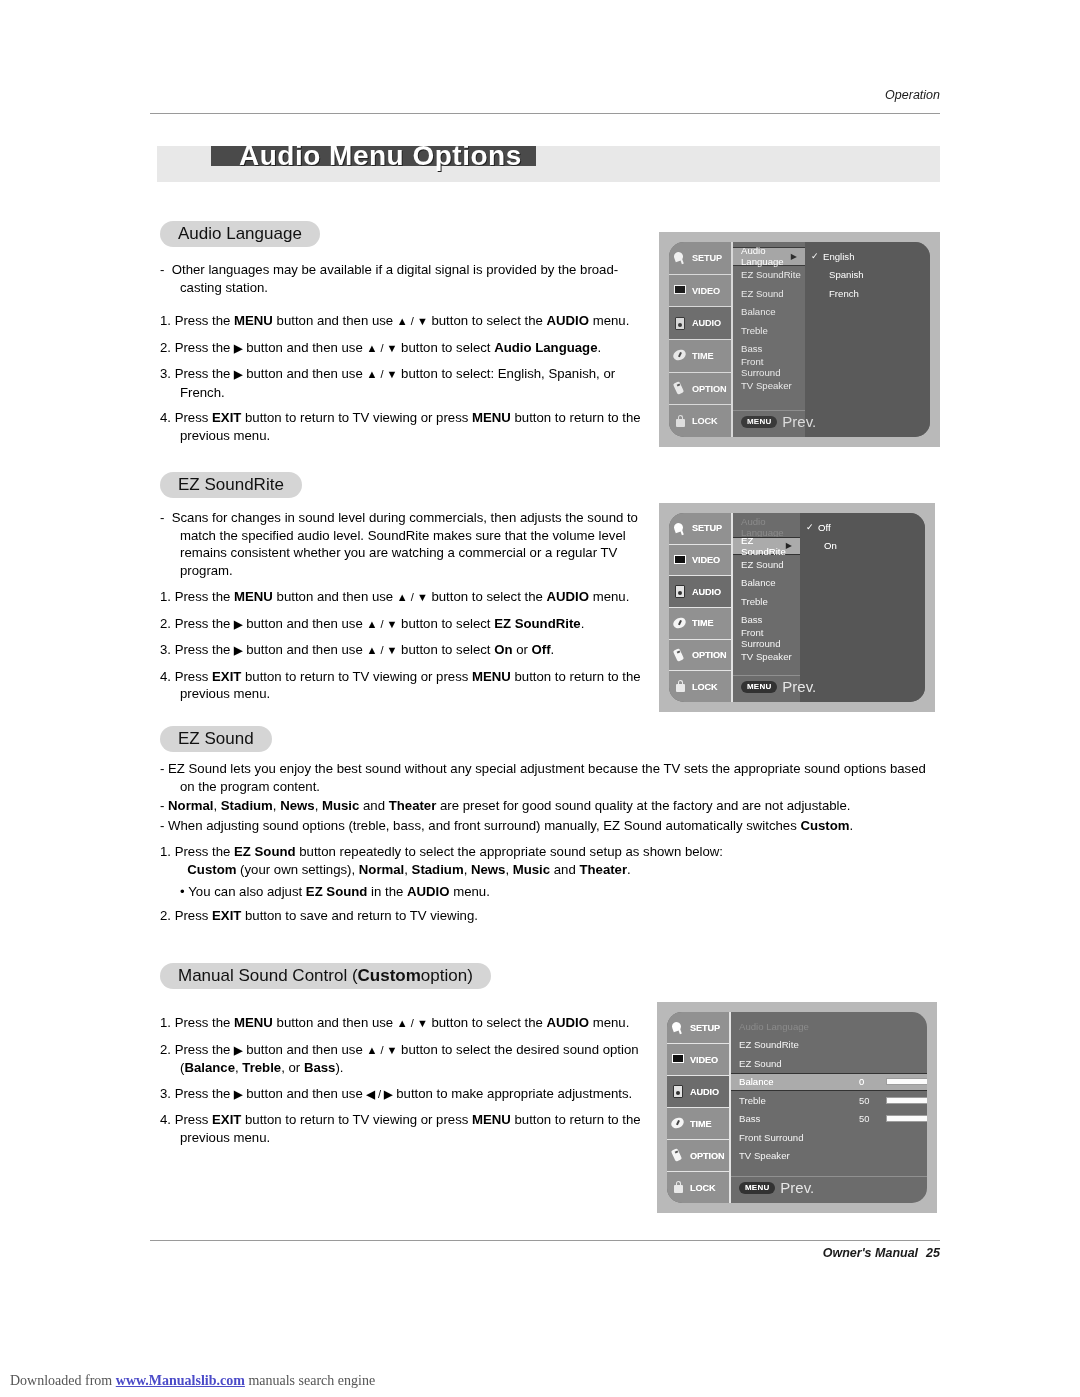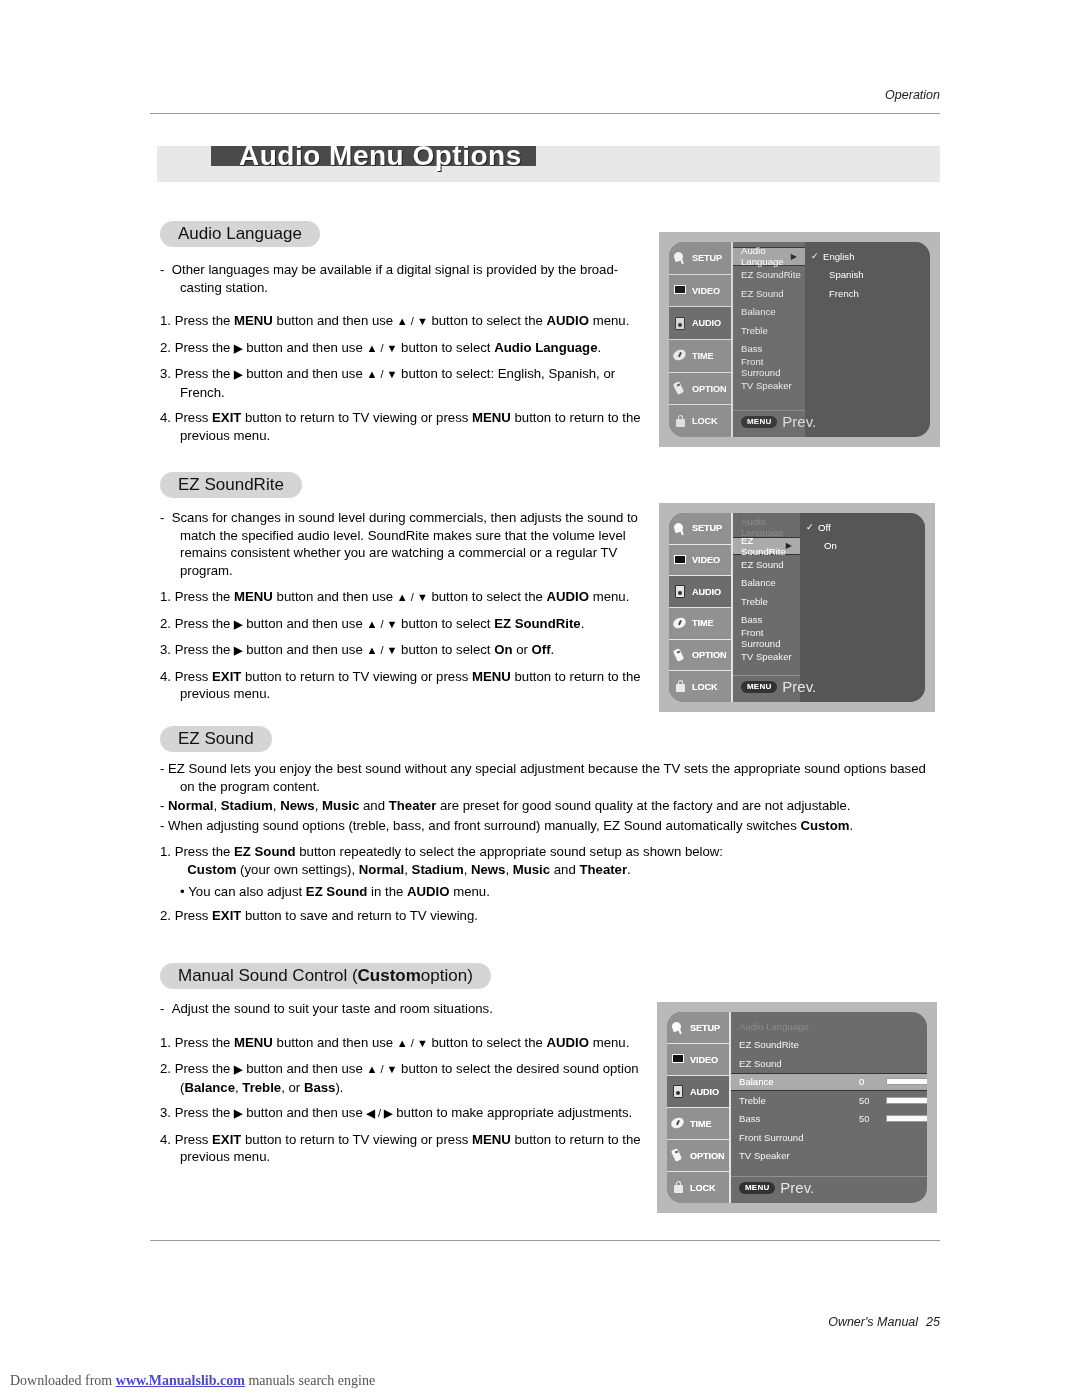--- a/index.html
+++ b/index.html
@@ -364,26 +364,27 @@
     position: absolute;
     left: 150px;
     top: 1240px;
     width: 790px;
     height: 1px;
     background: #9a9a9a;
   }
   .footer {
     position: absolute;
     left: 150px;
-    top: 1315px;
+    top: 1246px;
     width: 790px;
     text-align: right;
     font-style: italic;
     font-size: 12.5px;
     color: #1a1a1a;
+    font-weight: bold;
   }
   .footer .pg { font-style: italic; margin-left: 8px; }
 
   .watermark {
     position: absolute;
     left: 10px;
     top: 1373px;
     font-family: "Liberation Serif", serif;
     font-size: 14px;
     color: #555555;
@@ -619,21 +620,20 @@
     <span class="num-item">2.&nbsp;<span>Press </span><b>EXIT</b><span> button to save and return to TV viewing.</span></span>
   </div>
 
   <div class="pill" style="left:160px; top:963px;">
     <span>Manual Sound Control (</span>
       <b>Custom</b>
       <span> option)</span>
   </div>
 
   <div class="body-text" style="left:160px; top:1000px; width:490px;">
-    <span class="dash-item">-&nbsp;&nbsp;<span>Adjust the sound to suit your taste and room situations.</span></span>
     <div class="gap-sm"></div>
     <span class="num-item">1.&nbsp;<span>Press the </span><b>MENU</b><span> button and then use </span><b class="tri-up">▲</b><span class="slash"> / </span><b class="tri-dn">▼</b><span> button to select the </span><b>AUDIO</b><span> menu.</span></span>
     <span class="num-item">2.&nbsp;<span>Press the </span><b class="tri-r">▶</b><span> button and then use </span><b class="tri-up">▲</b><span class="slash"> / </span><b class="tri-dn">▼</b><span> button to select the desired sound option</span><br>(<b>Balance</b>, <b>Treble</b><span>, or </span><b>Bass</b><span>).</span></span>
     <span class="num-item">3.&nbsp;<span>Press the </span><b class="tri-r">▶</b><span> button and then use </span><b class="tri-l">◀</b><span class="slash"> / </span><b class="tri-r">▶</b><span> button to make appropriate adjustments.</span></span>
     <span class="num-item">4.&nbsp;<span>Press </span><b>EXIT</b><span> button to return to TV viewing or press </span><b>MENU</b><span> button to return to the previous menu.</span></span>
   </div>
 
   <div class="osd blur" style="left:657px; top:1002px; width:280px; height:211px;">
     <div class="osd-inner">
       <div class="osd-icons">

